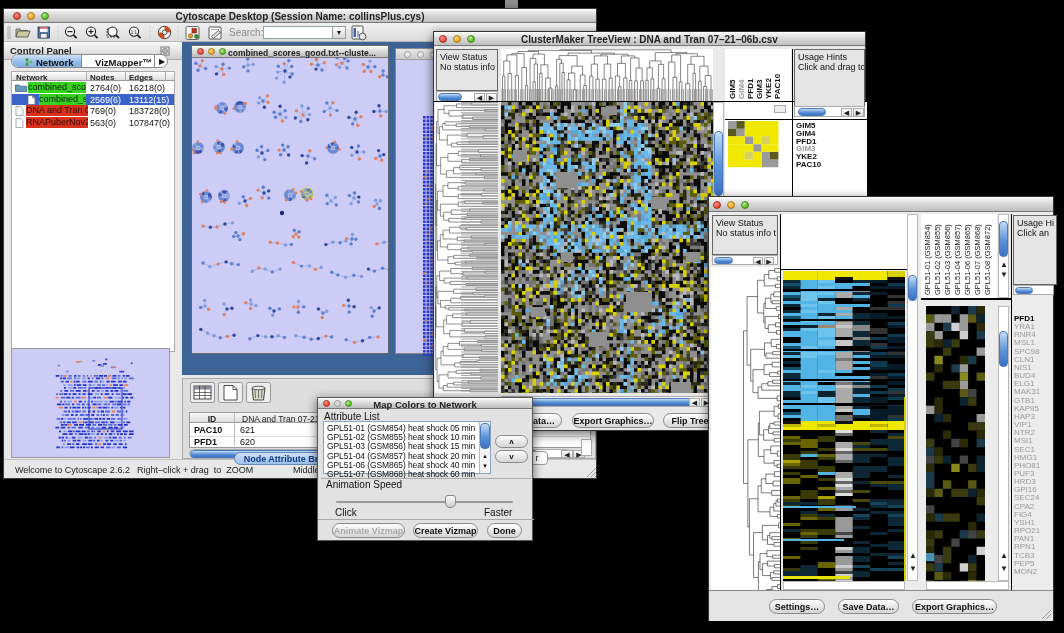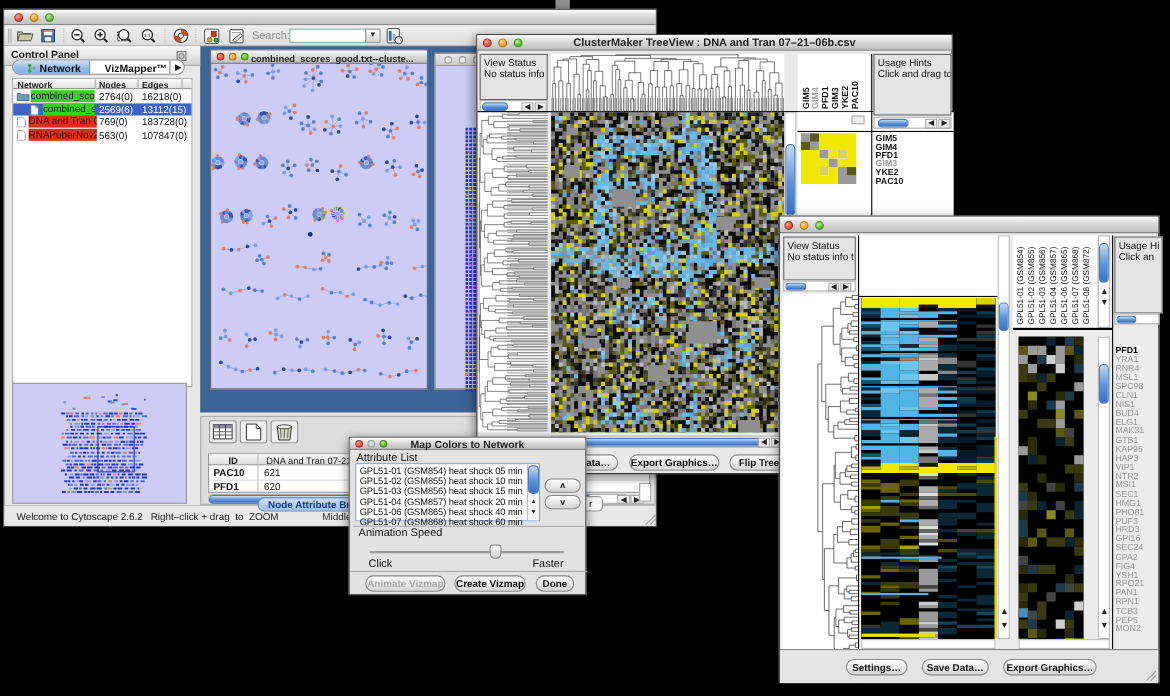--- a/index.html
+++ b/index.html
@@ -24,20 +24,21 @@
 </style></head>
 <body>
 
 <div class="a" style="left:505px;top:0;width:13px;height:9px;background:#909090"></div>
 
 <div class="win" style="left:3px;top:8px;width:594px;height:471px;background:#e8e8e8;border:1px solid #3a3a3a">
  <div class="tbar" style="height:14px"></div>
  <div class="tl tlr" style="left:9px;top:3px"></div>
  <div class="tl tlo" style="left:23px;top:3px"></div>
  <div class="tl tlg" style="left:37px;top:3px"></div>
+ <div class="ttxt" style="top:2px;font-size:10px">Cytoscape Desktop (Session Name: collinsPlus.cys)</div>
 
  <div class="a" style="left:0;top:14px;width:592px;height:19px;background:linear-gradient(#f0f0f0,#dcdcdc);border-bottom:1px solid #b5b5b5">
   <svg width="370" height="19" viewBox="0 0 370 19">
    <line x1="4" y1="3" x2="4" y2="16" stroke="#aaa"></line>
         <line x1="6" y1="3" x2="6" y2="16" stroke="#aaa"></line>
 
    <path d="M12 14 L14 8 L26 8 L24 14 Z M12 14 L12 6 L16 6 L17 7.5 L24 7.5" fill="#c9c99b" stroke="#555" stroke-width="0.9"></path>
 
    <rect x="34" y="4" width="11.5" height="11" fill="#4a7ab0" stroke="#234" stroke-width="0.8"></rect>
    <rect x="36" y="4.5" width="7.5" height="4.5" fill="#fff"></rect>
@@ -831,21 +832,21 @@
 
  <svg class="a" style="left:294px;top:89px" width="51" height="47" viewBox="0 0 51 47">
       <path stroke="#9a9a9a" stroke-width="7.7" d="M0 3.9h8.4M8.4 11.6h8.4M16.8 19.2h8.4M25.2 27h8.4M33.6 34.6h8.4M33.6 42.4h16.8"></path>
       <path stroke="#5a5a20" stroke-width="7.7" d="M8.4 3.9h8.4M0 11.6h8.4M42 34.6h8.4"></path>
       <path stroke="#f0e800" stroke-width="7.7" d="M16.8 3.9h33.6M16.8 11.6h33.6M0 19.2h16.8M25.2 19.2h8.4M42 19.2h8.4M0 27h25.2M33.6 27h16.8M0 34.6h16.8M25.2 34.6h8.4M0 42.4h33.6"></path>
       <path stroke="#d8d060" stroke-width="7.7" d="M33.6 19.2h8.4M16.8 34.6h8.4"></path>
     </svg>
 
  <div class="a" style="left:358px;top:17px;width:1.2px;height:165px;background:#000"></div>
 
- <div class="panel" style="left:360px;top:17px;width:71px;height:56px">
+ <div class="panel" style="left:360px;top:17px;width:71px;height:68px">
   <div class="t9" style="padding:2px 0 0 3px">Usage Hints<br>Click and drag tc</div>
  </div>
  <div class="a" style="left:360px;top:74px;width:71px;height:11px;background:#fff;border:1px solid #aaa"></div>
  <div class="pill" style="left:364px;top:75.5px;width:28px;height:8px"></div>
  <div class="arr" style="left:407px;top:75.5px;width:11px;height:9px">◀</div>
  <div class="arr" style="left:419px;top:75.5px;width:11px;height:9px">▶</div>
 
  <div class="a t8" style="left:362px;top:90px;line-height:7.75px;font-weight:bold">GIM5<br>GIM4<br>PFD1<br><span style="color:#999">GIM3</span><br>YKE2<br>PAC10</div>
 
  <div class="a" style="left:67px;top:364px;width:212px;height:11px;background:#fff;border:1px solid #aaa"></div>

